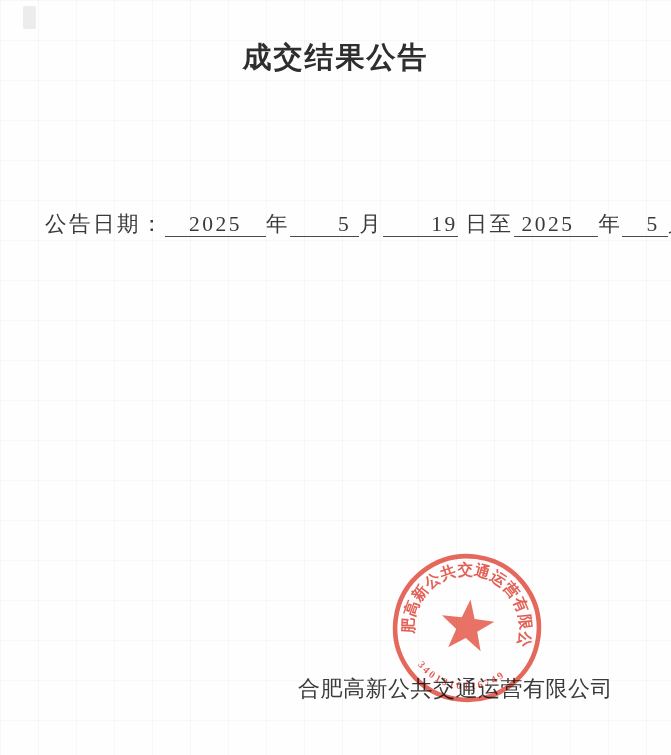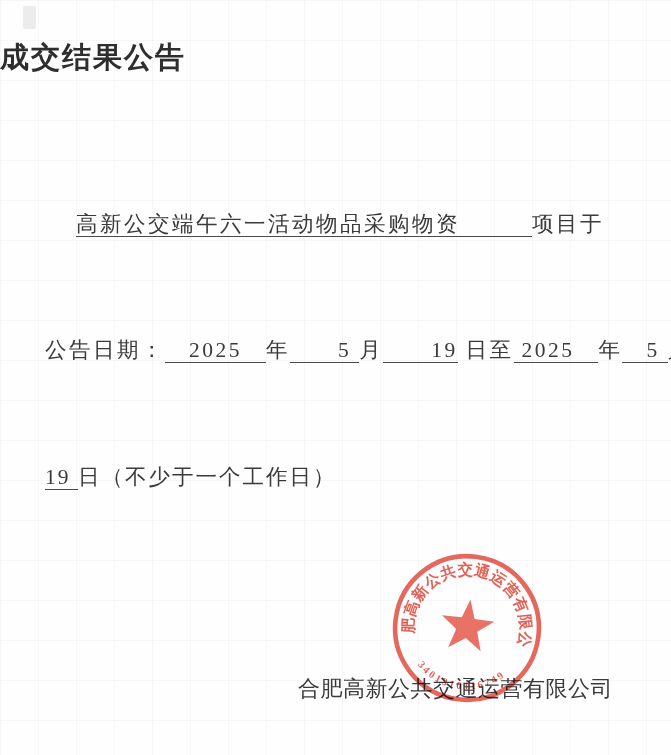--- a/index.html
+++ b/index.html
@@ -14,21 +14,21 @@
     overflow:hidden;
     font-family:"Liberation Serif","DejaVu Serif",serif;
     color:#3a3a3a;
   }
   .artifact{
     position:absolute;left:23px;top:6px;width:13px;height:23px;
     background:#dcdcdc;opacity:.55;border-radius:2px;
   }
   .title{
     position:absolute;top:38px;left:0;width:100%;
-    text-align:left;font-size:29px;font-weight:bold;
+    text-align:center;font-size:29px;font-weight:bold;
     letter-spacing:2px;color:#2e2e2e;
   }
   .doc{
     position:absolute;left:45px;top:118px;right:20px;
     font-size:21.5px;line-height:42.3px;
     white-space:pre;
   }
   .doc p{margin:0;}
   .u{border-bottom:1.4px solid #4a4a4a;}
   .ind1{text-indent:31px;}
@@ -48,23 +48,21 @@
 </head>
 <body>
 
 <div class="page">
 
   <div class="artifact"></div>
 
   <div class="title">成交结果公告</div>
 
   <div class="doc">
-    <p class="ind1 ls25"><span class="u">高新公交端午六一活动物品采购物资　　　</span><span>项目于</span></p>
     <p class="ls25"><span>公告日期：</span><span class="u">　2025　</span><span>年</span><span class="u">　　5 </span><span>月</span><span class="u">　　19</span><span> 日至</span><span class="u"> 2025　</span><span>年</span><span class="u">　5 </span><span>月</span></p>
-    <p class="ls2"><span class="u">19 </span><span>日（不少于一个工作日）</span></p>
     
     
     
     
   </div>
 
   <div class="signature">
     <div class="sig-company">合肥高新公共交通运营有限公司</div>
     
   </div>

